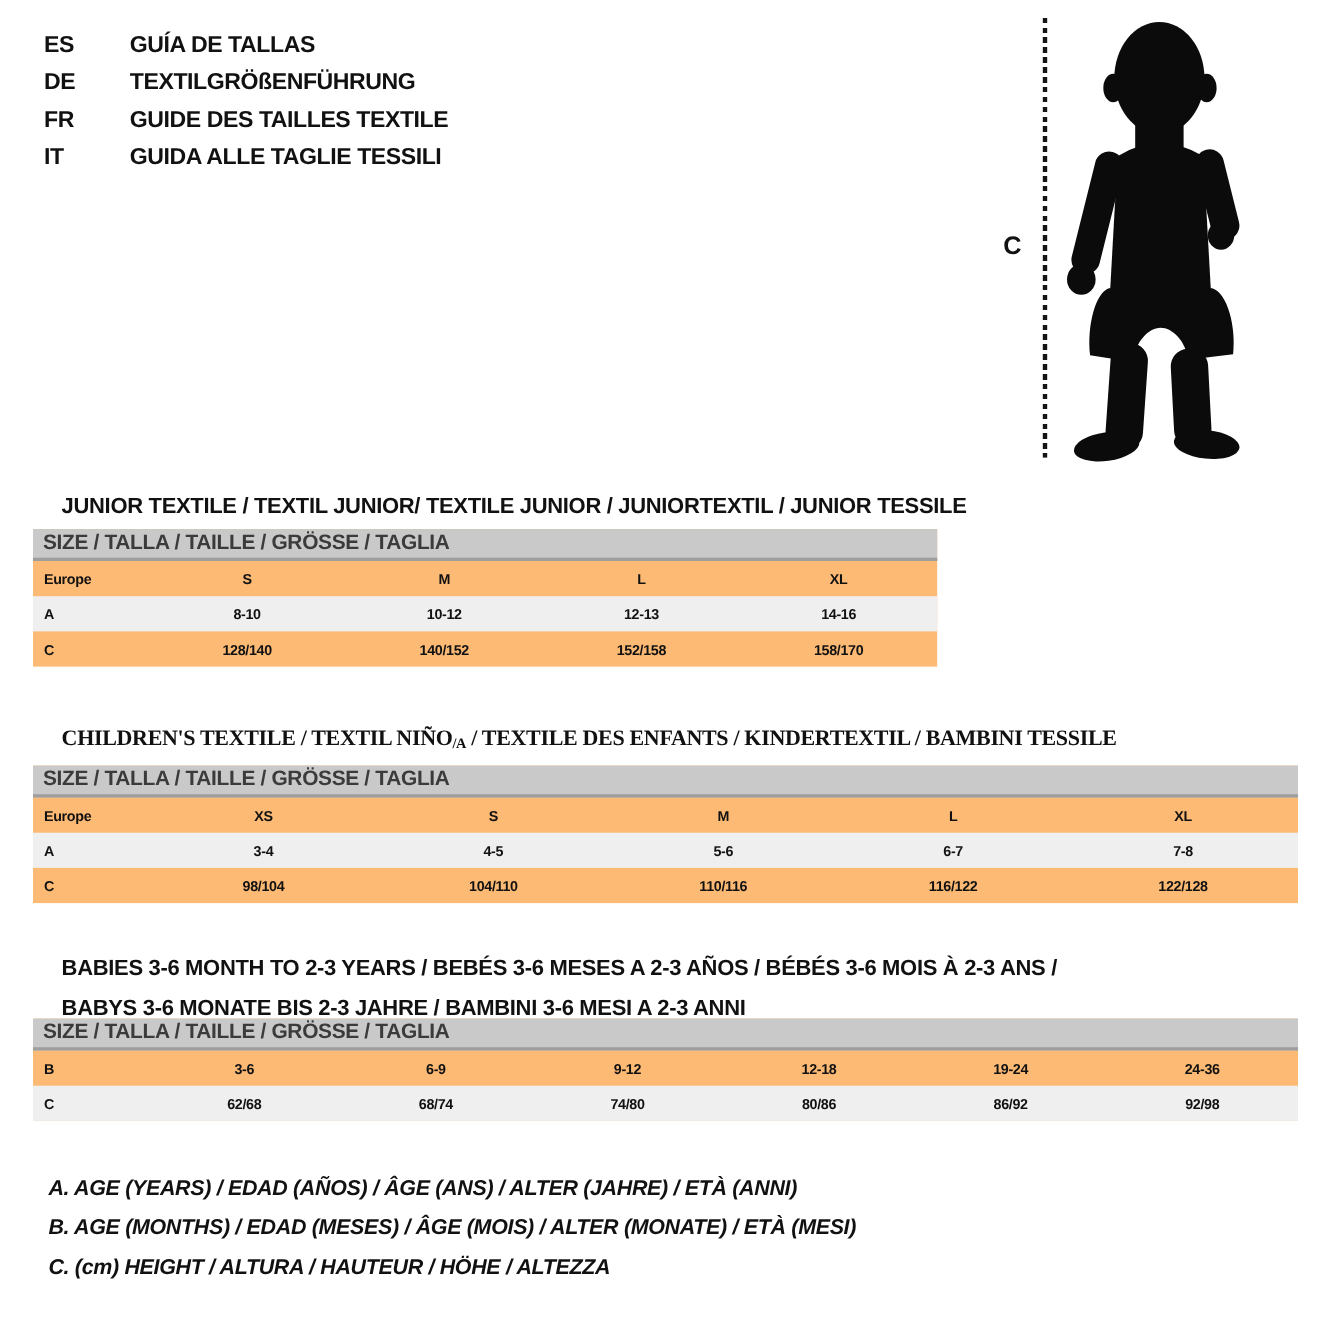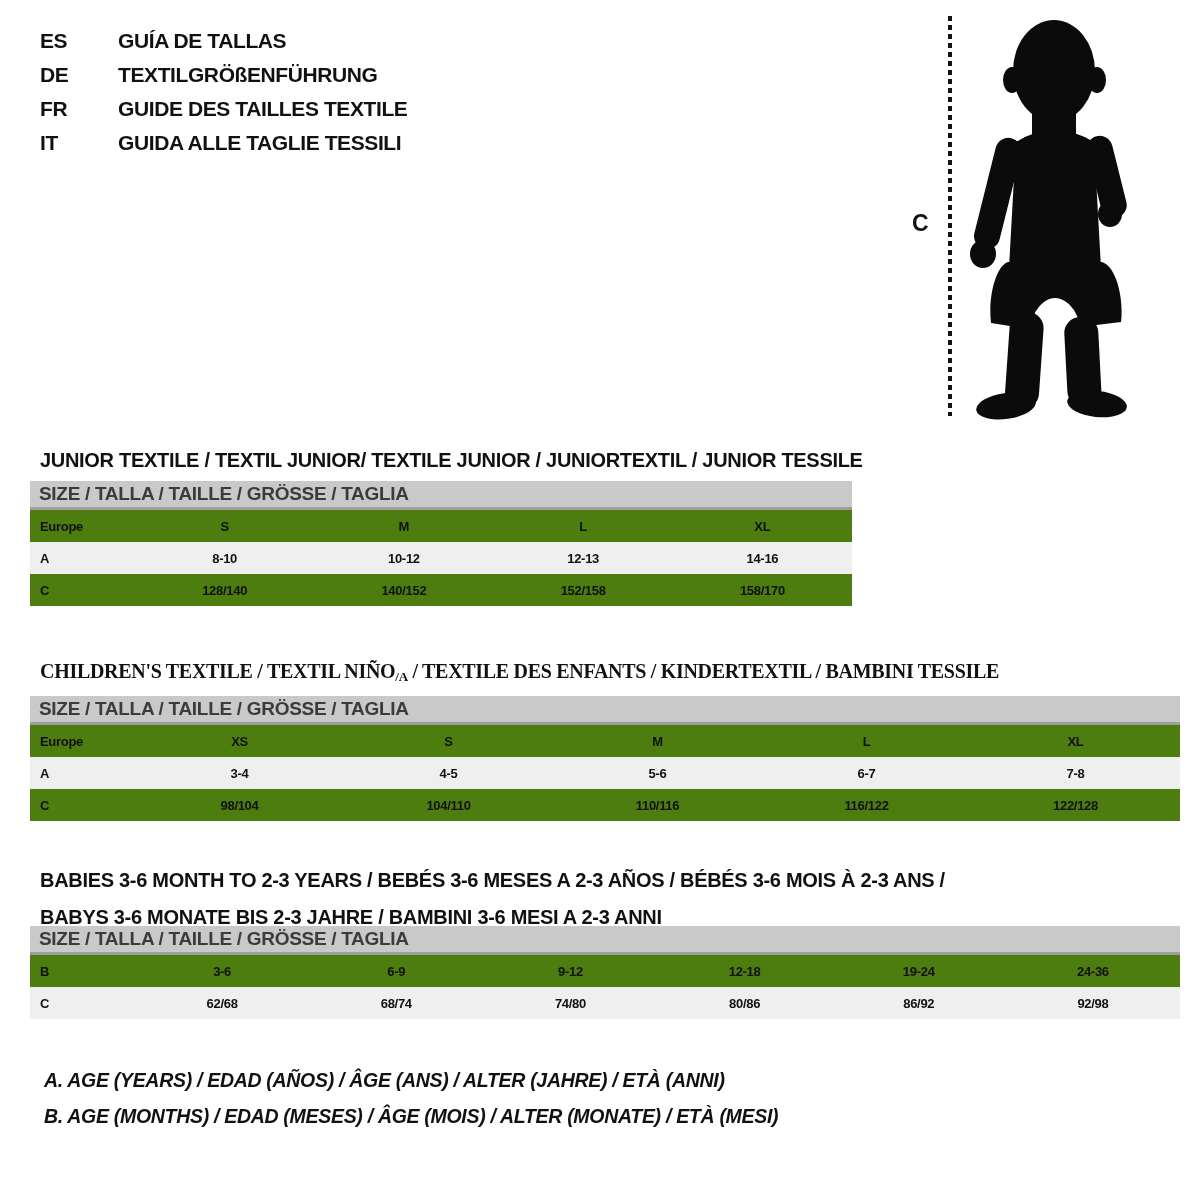--- a/index.html
+++ b/index.html
@@ -16,29 +16,29 @@
   
   .hero-figure{position:absolute;left:900px;top:0;width:260px;height:432px;}
   .dash-line{
     position:absolute;left:48px;top:16px;width:4px;height:400px;
     background:repeating-linear-gradient(#141414 0 5px,transparent 5px 9px);
   }
   .measure-label{position:absolute;left:12px;top:210px;font-size:23px;font-weight:bold;}
   .toddler{position:absolute;left:58px;top:14px;}
   
   .section-title{
-    position:absolute;left:40px;font-size:20px;font-weight:bold;
+    position:absolute;left:56px;font-size:20px;font-weight:bold;
     letter-spacing:-0.3px;white-space:nowrap;
   }
   #junior-title{top:432px;}
   #children-title{top:643px;font-family:Liberation Serif, serif;}
   #babies-title{top:845px;line-height:37px;}
   .sub{font-size:13px;position:relative;top:3px;}
   
-  .size-table{position:absolute;left:30px;background:#4d7c0f;}
+  .size-table{position:absolute;left:30px;background:#fdba74;}
   .thead{
     height:29px;background:#c9c9c9;border-bottom:3px solid #9e9e9e;
     display:flex;align-items:center;padding-left:9px;box-sizing:border-box;
     font-size:19px;font-weight:bold;color:#3b3b3b;letter-spacing:-0.3px;
   }
   .trow{display:grid;height:32px;align-items:center;font-size:13px;font-weight:bold;letter-spacing:-0.3px;}
   .trow .c0{padding-left:10px;text-align:left;}
   .trow .c{text-align:center;}
   .r-alt{background:#efefef;}
   #junior-table{top:481px;width:822px;}
@@ -175,15 +175,16 @@
       <span class="c">74/80</span>
       <span class="c">80/86</span>
       <span class="c">86/92</span>
       <span class="c">92/98</span>
     </div>
   </div>
 
   <div class="footnotes">
     <div class="footnote">A. AGE (YEARS) / EDAD (AÑOS) / ÂGE (ANS) / ALTER (JAHRE) / ETÀ (ANNI)</div>
     <div class="footnote">B. AGE (MONTHS) / EDAD (MESES) / ÂGE (MOIS) / ALTER (MONATE) / ETÀ (MESI)</div>
+    <div class="footnote">C. (cm) HEIGHT / ALTURA / HAUTEUR / HÖHE / ALTEZZA</div>
   </div>
 
 </div>
 
 </body></html>

